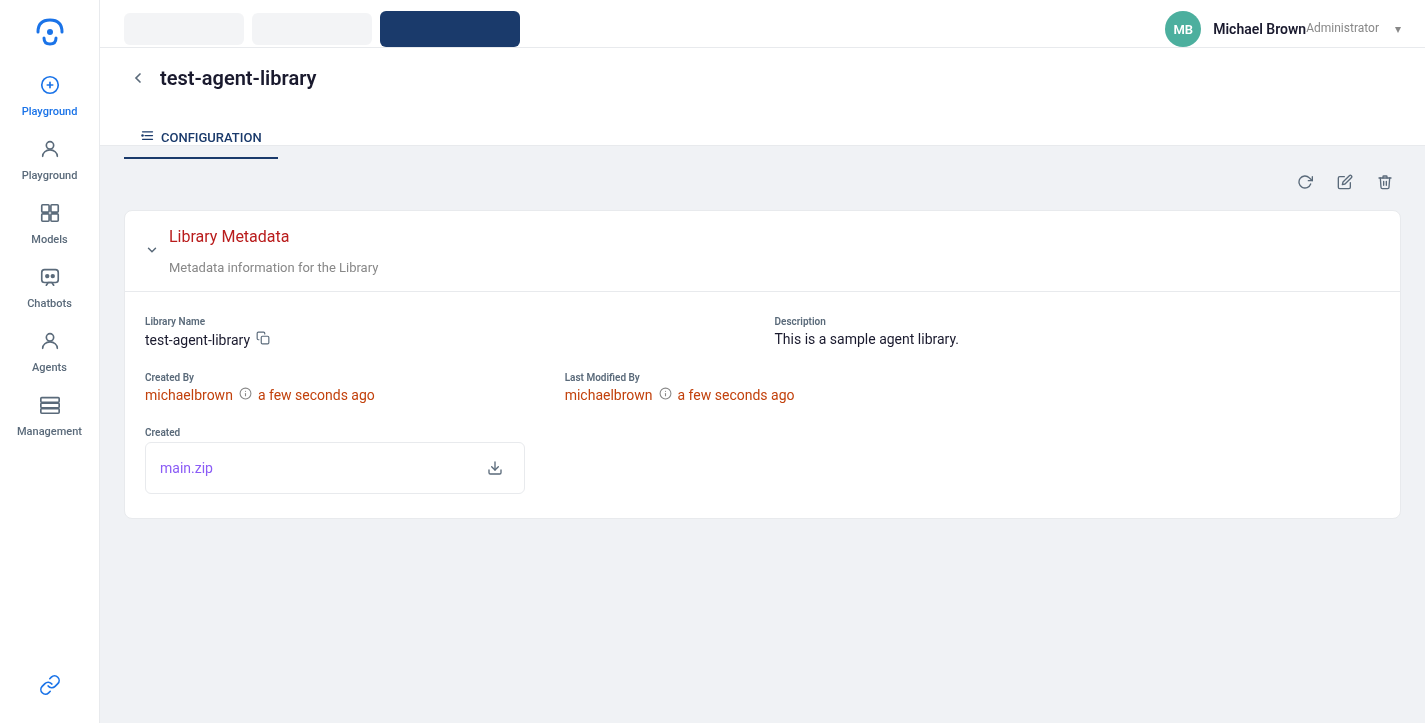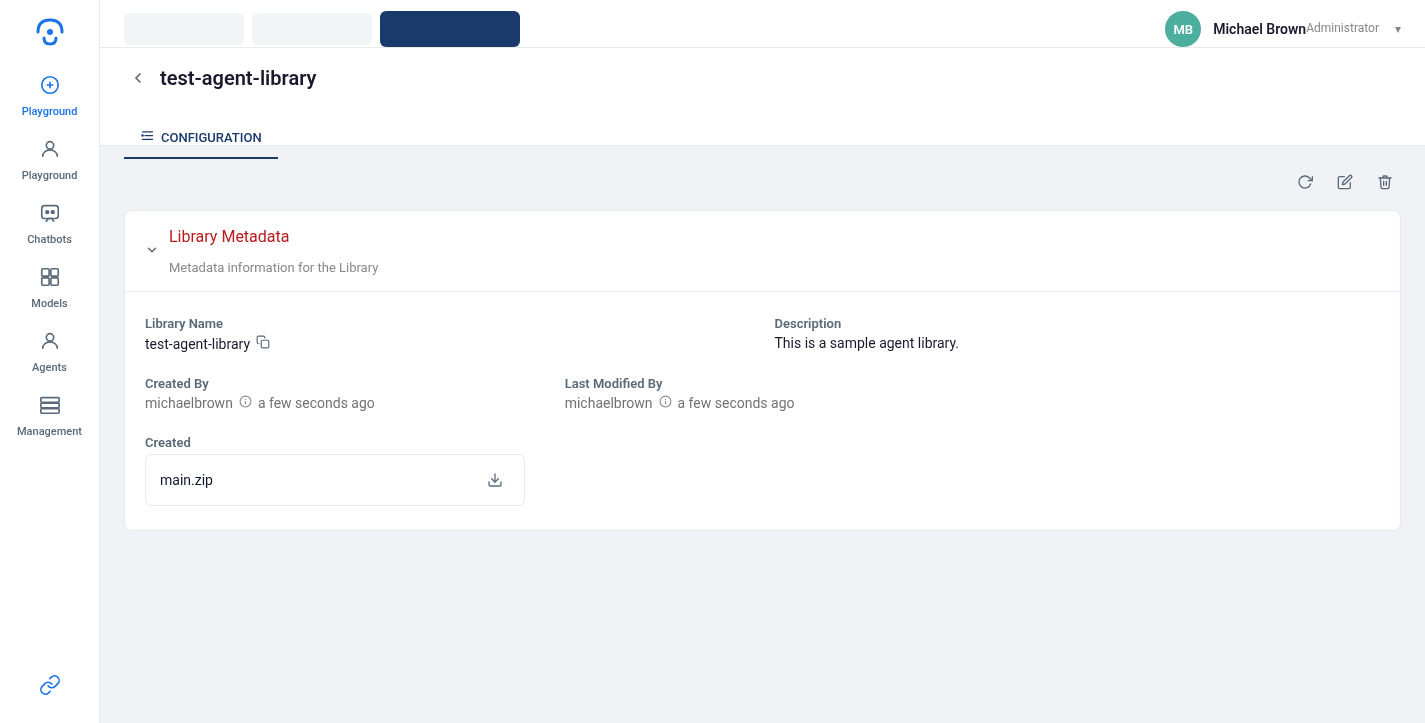--- a/index.html
+++ b/index.html
@@ -171,21 +171,21 @@
     }
     .card-header-toggle { color: #5a6a7a; font-size: 14px; }
     .card-header-title { font-size: 16px; font-weight: 400; color: #b91c1c; }
     .card-header-subtitle { font-size: 13px; color: #888; margin-top: 14px; }
     .card-body { padding: 24px 20px; }
 
     
     .form-grid-2 { display: grid; grid-template-columns: 1fr 1fr; gap: 24px; margin-bottom: 24px; }
     .form-grid-3 { display: grid; grid-template-columns: 1fr 1fr 1fr; gap: 24px; margin-bottom: 24px; }
     .form-field { display: flex; flex-direction: column; gap: 4px; }
-    .form-label { font-size: 13px; font-weight: 600; color: #5a6a7a; text-transform: none; letter-spacing: 0; }
+    .form-label { font-size: 10px; font-weight: 600; color: #5a6a7a; text-transform: none; letter-spacing: 0; }
     .form-value {
       display: flex;
       align-items: center;
       gap: 6px;
       font-size: 14px;
       color: #1a1a2e;
       font-weight: 400;
     }
     .form-value .copy-icon {
       font-size: 14px; color: #5a6a7a; cursor: pointer;
@@ -195,35 +195,35 @@
     .package-box {
       display: flex;
       align-items: center;
       justify-content: space-between;
       border: 1px solid #e8eaed;
       border-radius: 6px;
       padding: 10px 14px;
       background: #fff;
       max-width: 380px;
     }
-    .package-name { font-size: 14px; color: #0f172a; }
+    .package-name { font-size: 14px; color: #8b5cf6; }
     .download-btn {
       width: 30px; height: 30px;
       display: flex; align-items: center; justify-content: center;
       cursor: pointer; color: #5a6a7a; font-size: 15px;
       border-radius: 4px;
     }
 
     
     .timestamp-row {
       display: flex;
       align-items: flex-start;
       gap: 6px;
       font-size: 14px;
-      color: #737373;
+      color: #c2410c;
     }
     .info-icon { font-size: 13px; color: #888; }
 
     
     .content-area::-webkit-scrollbar { width: 6px; }
     .content-area::-webkit-scrollbar-track { background: transparent; }
     .content-area::-webkit-scrollbar-thumb { background: #c8cdd5; border-radius: 3px; }
   </style>
 </head>
 <body>
@@ -253,39 +253,39 @@
         <circle cx="12" cy="8" r="4"></circle>
         <path d="M4 20c0-4 3.6-7 8-7s8 3 8 7"></path>
       </svg>
     </span>
     <span class="label">Playground</span>
   </div>
 
   <div class="sidebar-item">
     <span class="icon">
       <svg width="22" height="22" viewBox="0 0 24 24" fill="none" stroke="#5a6a7a" stroke-width="1.8" stroke-linecap="round" stroke-linejoin="round">
+        <rect x="3" y="3" width="8" height="8" rx="1"></rect>
+        <rect x="13" y="3" width="8" height="8" rx="1"></rect>
+        <rect x="3" y="13" width="8" height="8" rx="1"></rect>
+        <rect x="13" y="13" width="8" height="8" rx="1"></rect>
+      </svg>
+    </span>
+    <span class="label">Models</span>
+  </div>
+
+  <div class="sidebar-item">
+    <span class="icon">
+      <svg width="22" height="22" viewBox="0 0 24 24" fill="none" stroke="#5a6a7a" stroke-width="1.8" stroke-linecap="round" stroke-linejoin="round">
         <rect x="3" y="4" width="18" height="14" rx="3"></rect>
         <path d="M8 21l2-3h4l2 3"></path>
         <circle cx="9" cy="11" r="1.5" fill="#5a6a7a"></circle>
         <circle cx="15" cy="11" r="1.5" fill="#5a6a7a"></circle>
       </svg>
     </span>
     <span class="label">Chatbots</span>
-  </div>
-
-  <div class="sidebar-item">
-    <span class="icon">
-      <svg width="22" height="22" viewBox="0 0 24 24" fill="none" stroke="#5a6a7a" stroke-width="1.8" stroke-linecap="round" stroke-linejoin="round">
-        <rect x="3" y="3" width="8" height="8" rx="1"></rect>
-        <rect x="13" y="3" width="8" height="8" rx="1"></rect>
-        <rect x="3" y="13" width="8" height="8" rx="1"></rect>
-        <rect x="13" y="13" width="8" height="8" rx="1"></rect>
-      </svg>
-    </span>
-    <span class="label">Models</span>
   </div>
 
   <div class="sidebar-item">
     <span class="icon">
       <svg width="22" height="22" viewBox="0 0 24 24" fill="none" stroke="#5a6a7a" stroke-width="1.8" stroke-linecap="round" stroke-linejoin="round">
         <circle cx="12" cy="8" r="4"></circle>
         <path d="M4 20c0-4 3.6-7 8-7s8 3 8 7"></path>
       </svg>
     </span>
     <span class="label">Agents</span>

